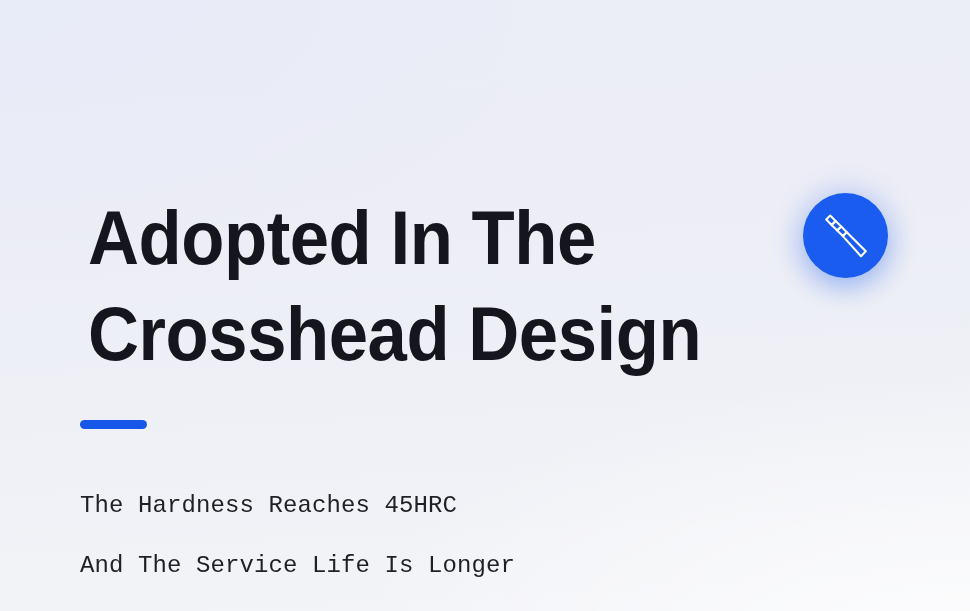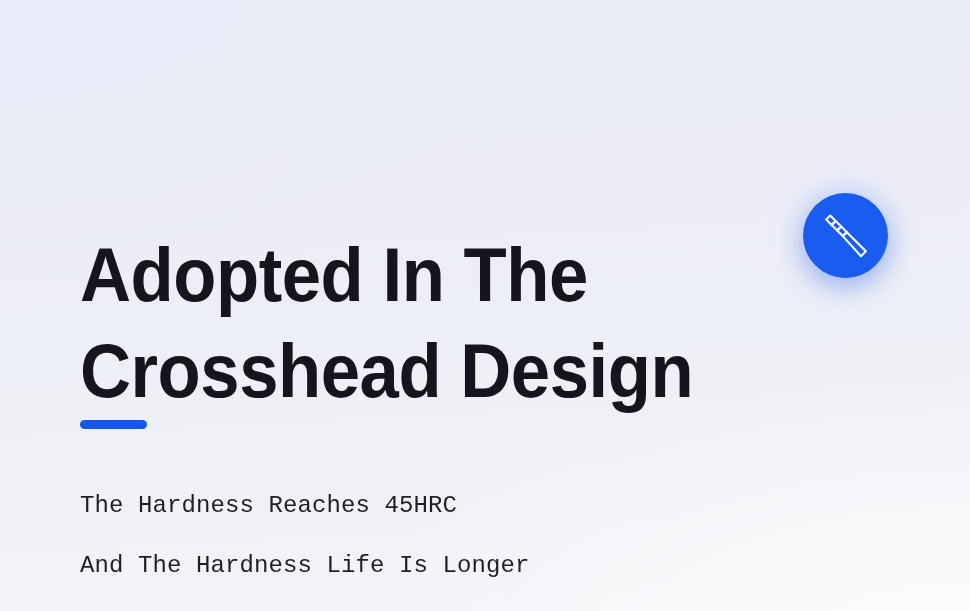--- a/index.html
+++ b/index.html
@@ -29,24 +29,23 @@
     position: absolute;
     inset: 0;
     background:
       radial-gradient(120% 90% at 100% 110%, rgba(255,255,255,0.85) 0%, rgba(255,255,255,0.0) 55%),
       radial-gradient(90% 70% at 0% 0%, rgba(231,234,248,0.8) 0%, rgba(231,234,248,0.0) 70%);
     pointer-events: none;
   }
 
   .content {
     position: absolute;
-    left: 80px;
+    left: 88px;
     top: 190px;
     width: 640px;
-    margin-top: 37px;
   }
 
   .headline {
     margin: 0;
     color: #15161d;
     font-family: "Liberation Sans Narrow", "Liberation Sans", "DejaVu Sans", sans-serif;
     font-size: 76px;
     font-weight: 700;
     line-height: 96px;
     letter-spacing: -0.5px;
@@ -120,21 +119,21 @@
     <h1 class="headline">
       <span class="headline-line">Adopted In The</span>
       <span class="headline-line">Crosshead Design</span>
     </h1>
   </div>
 
   <div class="divider"></div>
 
   <div class="subtitle">
     <span class="subtitle-line">The Hardness Reaches 45HRC</span>
-    <span class="subtitle-line">And The Hardness Life Is Longer</span>
+    <span class="subtitle-line">And The Service Life Is Longer</span>
   </div>
 
   <div class="icon-badge">
     <span>
       <svg viewBox="0 0 52 52" fill="none" xmlns="http://www.w3.org/2000/svg" stroke="#ffffff" stroke-width="2.1" stroke-linejoin="round" stroke-linecap="round">
 
         <path d="M6.2 9.4 L10.2 5.6 L15.6 11.0 L11.6 14.9 Z"></path>
         <path d="M11.6 14.9 L15.6 11.0 L21.2 16.6 L17.2 20.5 Z"></path>
         <path d="M17.2 20.5 L21.2 16.6 L26.8 22.2 L22.8 26.1 Z"></path>
 

